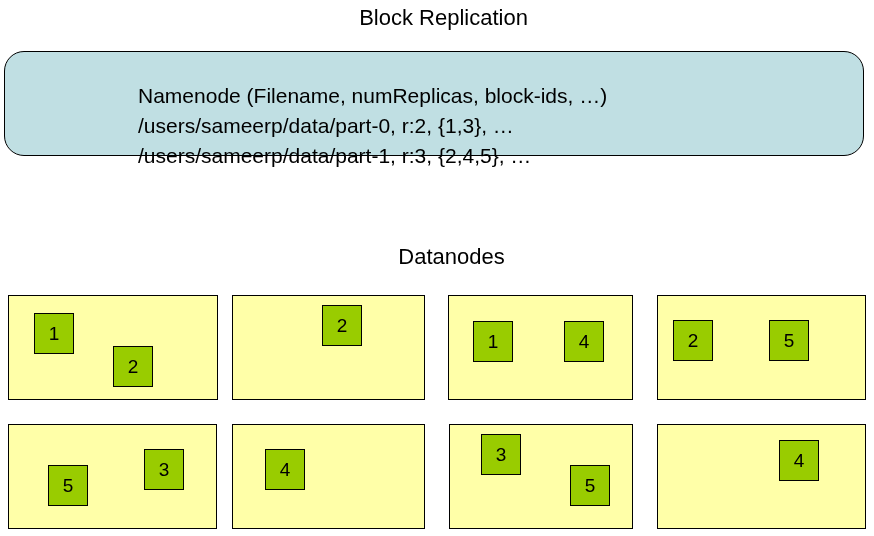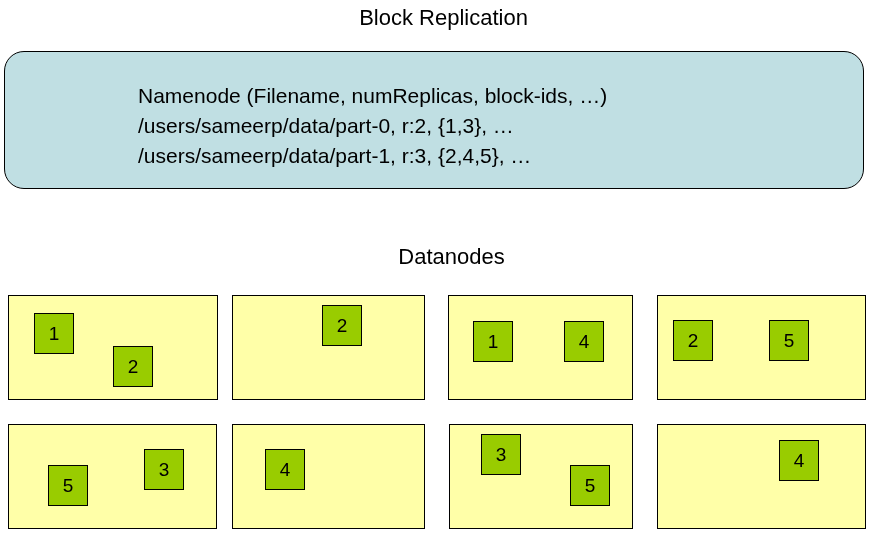--- a/index.html
+++ b/index.html
@@ -23,21 +23,21 @@
     width: 100%;
     text-align: center;
     font-size: 22px;
     color: #000000;
   }
   .namenode-box {
     position: absolute;
     left: 4px;
     top: 51px;
     width: 860px;
-    height: 138px;
+    height: 105px;
     background: var(--nn-fill, #c0dfe3);
     border: 1.5px solid #000000;
     border-radius: 20px;
     box-sizing: border-box;
   }
   .namenode-text {
     position: absolute;
     left: 133px;
     top: 29px;
     font-size: 21px;

